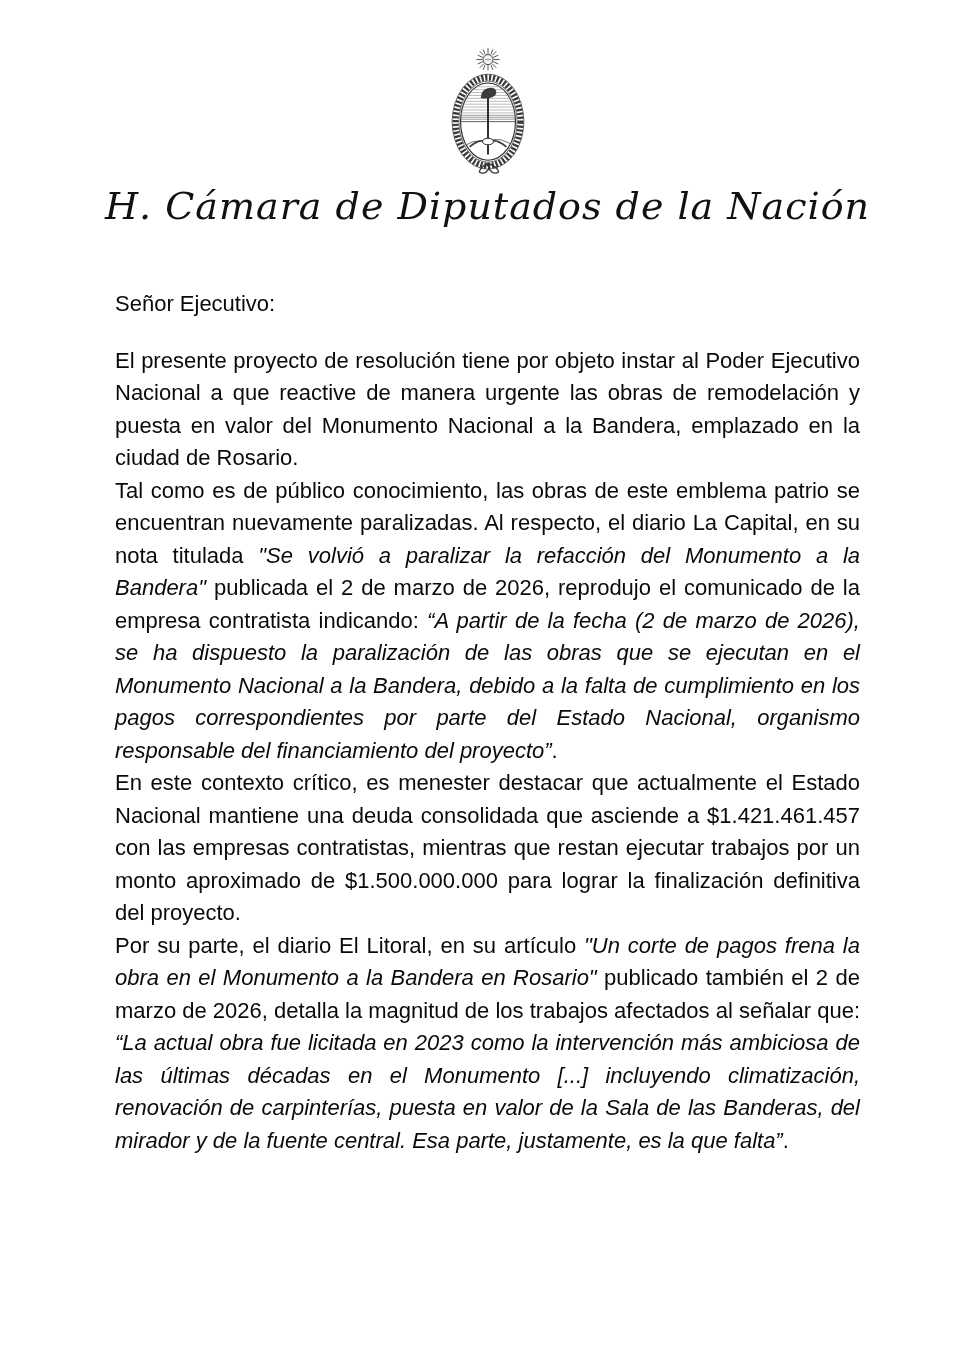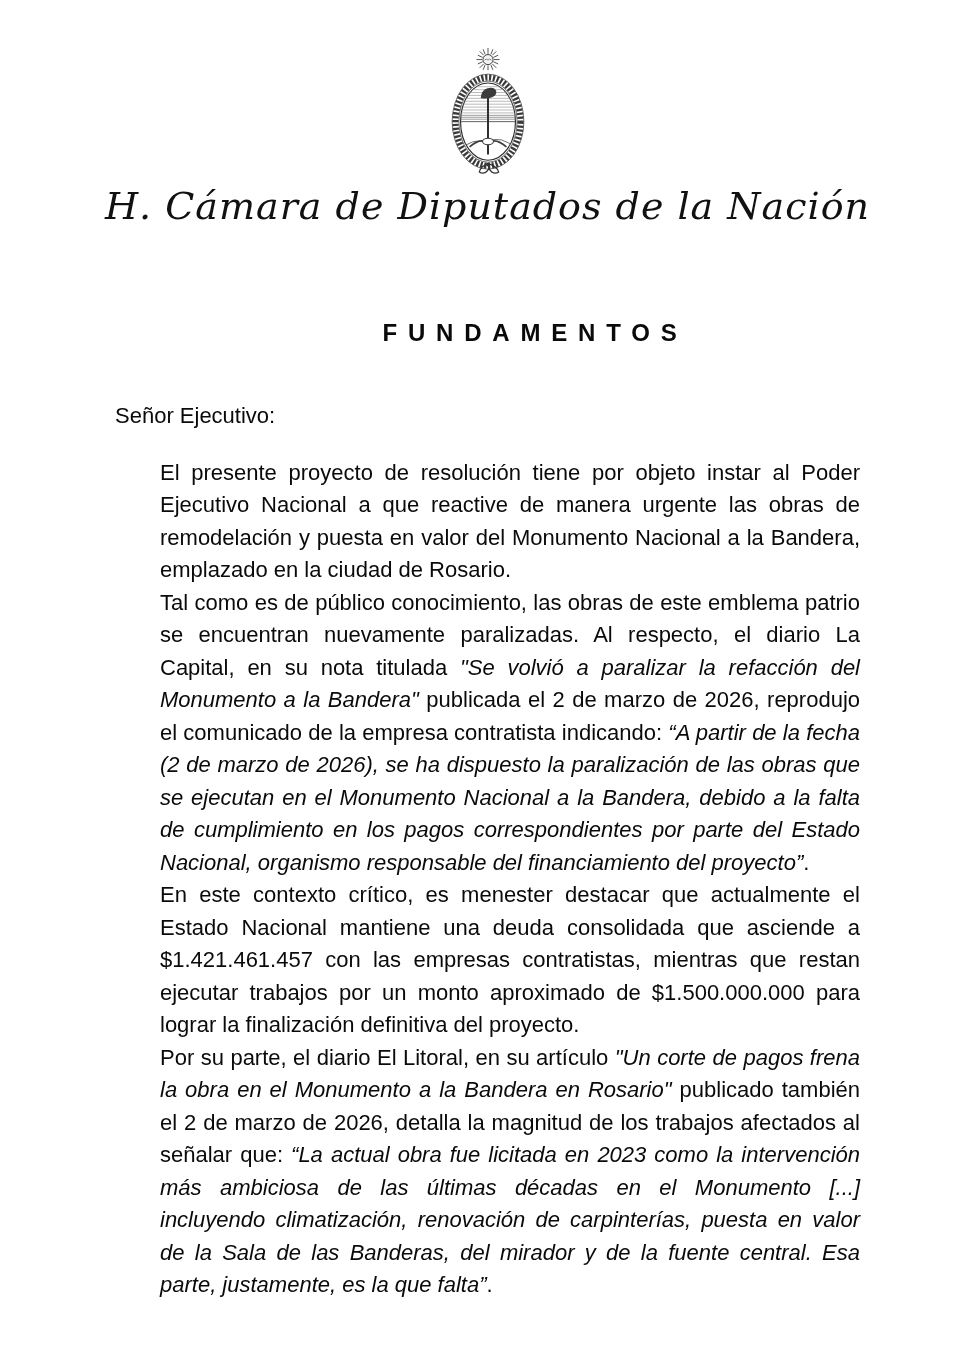--- a/index.html
+++ b/index.html
@@ -49,21 +49,21 @@
   .body-col {
     margin-left: 115px;
     width: 745px;
     font-size: 22px;
     line-height: 32.5px;
     color: #0a0a0a;
   }
   .salutation {
     margin: 54px 0 0 0;
   }
-  .paragraphs { margin-top: 24px; margin-left: 45px; }
+  .paragraphs { margin-top: 24px; }
   .paragraphs p {
     margin: 0;
     text-align: justify;
   }
   .italic { font-style: italic; }
 
   .emblem-svg line, .emblem-svg path, .emblem-svg ellipse, .emblem-svg circle { vector-effect: none; }
 </style>
 </head>
 <body>
@@ -134,21 +134,20 @@
         <path d="M69,104 Q59,95.5 53,98.5" fill="none" stroke="#3b3b3b" stroke-width="1.8"></path>
         <ellipse cx="50" cy="98.5" rx="5.6" ry="3.4" fill="#ffffff" stroke="#3b3b3b" stroke-width="1.1"></ellipse>
 
         <path d="M50,121 q-8,3.5 -9,9 q5.5,3.5 10,-3.5 q4.5,7 10,3.5 q-1,-5.5 -11,-9" fill="none" stroke="#333333" stroke-width="1.3"></path>
         <circle cx="50" cy="122.5" r="1.8" fill="#333333"></circle>
       </svg>
     </div>
     <div class="institution">H. Cámara de Diputados de la Nación</div>
   </div>
 
-  <h1 class="doc-title">FUNDAMENTOS</h1>
 
   <main class="body-col">
     <p class="salutation">Señor Ejecutivo:</p>
     <div class="paragraphs" id="paragraphs">
         <p><span>El presente proyecto de resolución tiene por objeto instar al Poder Ejecutivo Nacional a que reactive de manera urgente las obras de remodelación y puesta en valor del Monumento Nacional a la Bandera, emplazado en la ciudad de Rosario.</span></p>
         <p><span>Tal como es de público conocimiento, las obras de este emblema patrio se encuentran nuevamente paralizadas. Al respecto, el diario La Capital, en su nota titulada </span><span class="italic">"Se volvió a paralizar la refacción del Monumento a la Bandera"</span><span> publicada el 2 de marzo de 2026, reprodujo el comunicado de la empresa contratista indicando: </span><span class="italic">“A partir de la fecha (2 de marzo de 2026), se ha dispuesto la paralización de las obras que se ejecutan en el Monumento Nacional a la Bandera, debido a la falta de cumplimiento en los pagos correspondientes por parte del Estado Nacional, organismo responsable del financiamiento del proyecto”</span><span>.</span></p>
         <p><span>En este contexto crítico, es menester destacar que actualmente el Estado Nacional mantiene una deuda consolidada que asciende a $1.421.461.457 con las empresas contratistas, mientras que restan ejecutar trabajos por un monto aproximado de $1.500.000.000 para lograr la finalización definitiva del proyecto.</span></p>
         <p><span>Por su parte, el diario El Litoral, en su artículo </span><span class="italic">"Un corte de pagos frena la obra en el Monumento a la Bandera en Rosario"</span><span> publicado también el 2 de marzo de 2026, detalla la magnitud de los trabajos afectados al señalar que: </span><span class="italic">“La actual obra fue licitada en 2023 como la intervención más ambiciosa de las últimas décadas en el Monumento [...] incluyendo climatización, renovación de carpinterías, puesta en valor de la Sala de las Banderas, del mirador y de la fuente central. Esa parte, justamente, es la que falta”</span><span>.</span></p>
       </div>
   </main>

